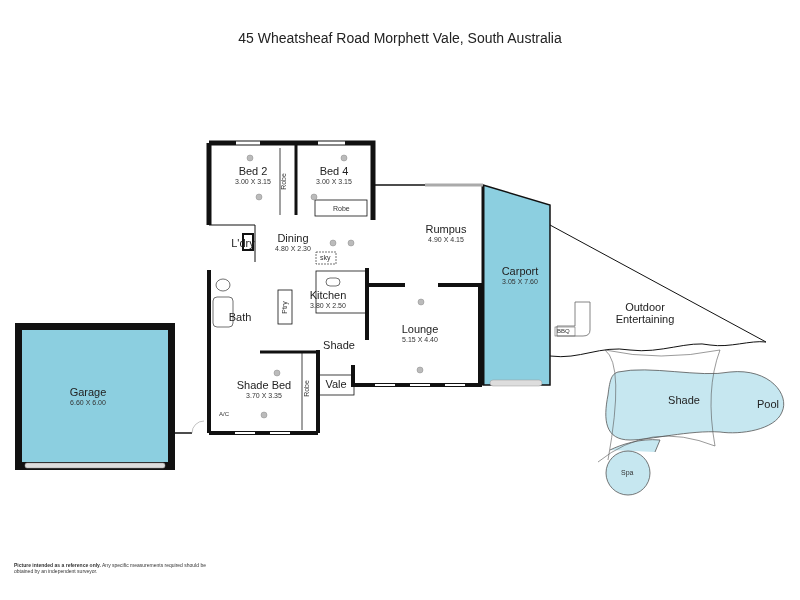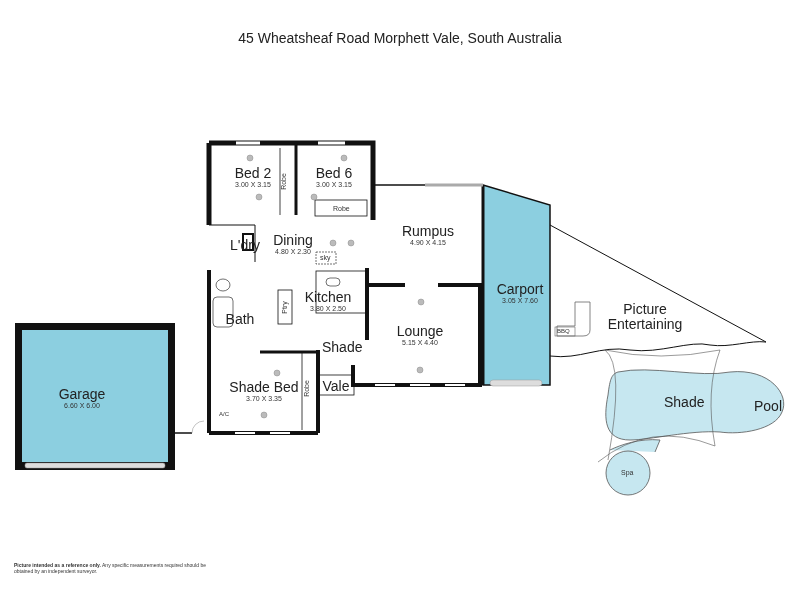--- a/index.html
+++ b/index.html
@@ -1,20 +1,20 @@
 <!DOCTYPE html>
 <html><head>
 <meta charset="utf-8">
 <style>
   html, body { margin:0; padding:0; background:#ffffff; }
   body { width:800px; height:600px; position:relative; overflow:hidden; font-family:"Liberation Sans", sans-serif; color:#222; }
   .title { position:absolute; top:30px; left:0; width:800px; text-align:center; font-size:14px; color:#222; }
   svg { position:absolute; left:0; top:0; }
   .lbl { position:absolute; text-align:center; color:#222; line-height:1.05; }
-  .lbl .n { font-size:14px; display:block; }
+  .lbl .n { font-size:11px; display:block; }
   .lbl .d { font-size:7px; display:block; color:#333; }
   .sm { position:absolute; font-size:7px; color:#333; }
   .vert { position:absolute; font-size:7px; color:#333; transform:rotate(-90deg); transform-origin:center center; white-space:nowrap; }
   .disclaimer { position:absolute; left:14px; top:562px; font-size:5px; color:#333; line-height:1.2; width:200px; }
   .disclaimer b { font-size:5px; font-weight:bold; }
 </style>
 </head>
 <body>
 
 <div class="title">45 Wheatsheaf Road Morphett Vale, South Australia</div>
@@ -105,34 +105,34 @@
     <circle cx="277" cy="373" r="3"></circle>
       <circle cx="264" cy="415" r="3"></circle>
   </g>
 </svg>
 
 <div class="lbl" style="left:223px;top:166px;width:60px">
   <span class="n">Bed 2</span>
   <span class="d">3.00 X 3.15</span>
 </div>
 <div class="lbl" style="left:306px;top:166px;width:56px">
-  <span class="n">Bed 6</span>
+  <span class="n">Bed 4</span>
   <span class="d">3.00 X 3.15</span>
 </div>
 <div class="vert" style="left:275px;top:178px">Robe</div>
 <div class="sm" style="left:333px;top:205px">Robe</div>
 <div class="lbl" style="left:230px;top:238px;width:26px">
   <span class="n">L'dry</span>
 </div>
 <div class="lbl" style="left:268px;top:233px;width:50px">
   <span class="n">Dining</span>
   <span class="d">4.80 X 2.30</span>
 </div>
 <div class="sm" style="left:320px;top:254px">sky</div>
-<div class="lbl" style="left:398px;top:224px;width:60px">
+<div class="lbl" style="left:416px;top:224px;width:60px">
   <span class="n">Rumpus</span>
   <span class="d">4.90 X 4.15</span>
 </div>
 <div class="lbl" style="left:300px;top:290px;width:56px">
   <span class="n">Kitchen</span>
   <span class="d">3.80 X 2.50</span>
 </div>
 <div class="vert" style="left:278px;top:304px">Ptry</div>
 <div class="lbl" style="left:225px;top:312px;width:30px">
   <span class="n">Bath</span>
@@ -146,30 +146,30 @@
 <div class="lbl" style="left:392px;top:324px;width:56px">
   <span class="n">Lounge</span>
   <span class="d">5.15 X 4.40</span>
 </div>
 <div class="lbl" style="left:226px;top:380px;width:76px">
   <span class="n">Shade Bed</span>
   <span class="d">3.70 X 3.35</span>
 </div>
 <div class="vert" style="left:298px;top:385px">Robe</div>
 <div class="sm" style="left:219px;top:411px;font-size:6px">A/C</div>
-<div class="lbl" style="left:490px;top:282px;width:60px">
+<div class="lbl" style="left:490px;top:266px;width:60px">
   <span class="n">Carport</span>
   <span class="d">3.05 X 7.60</span>
 </div>
-<div class="lbl" style="left:52px;top:387px;width:60px">
+<div class="lbl" style="left:58px;top:387px;width:60px">
   <span class="n">Garage</span>
   <span class="d">6.60 X 6.00</span>
 </div>
 <div class="lbl" style="left:605px;top:302px;width:80px">
-  <span class="n">Picture Entertaining</span>
+  <span class="n">Outdoor Entertaining</span>
 </div>
 <div class="sm" style="left:557px;top:328px;font-size:6px">BBQ</div>
 <div class="lbl" style="left:664px;top:395px;width:40px">
   <span class="n">Shade</span>
 </div>
 <div class="lbl" style="left:748px;top:399px;width:40px">
   <span class="n">Pool</span>
 </div>
 <div class="sm" style="left:621px;top:469px">Spa</div>
 

